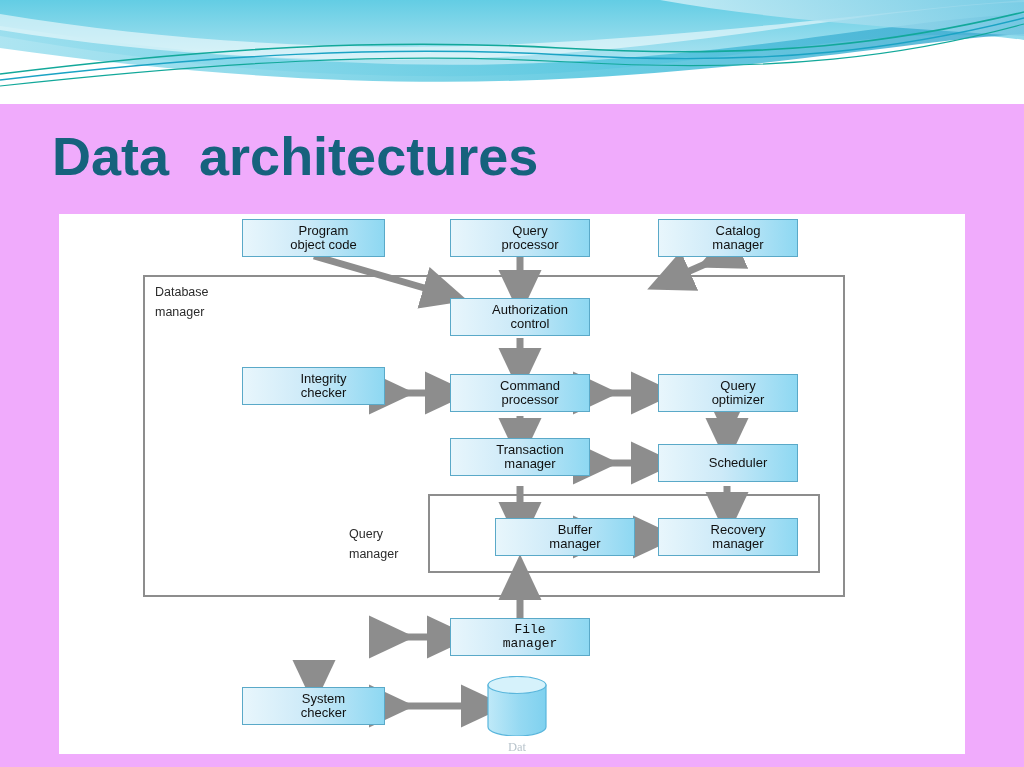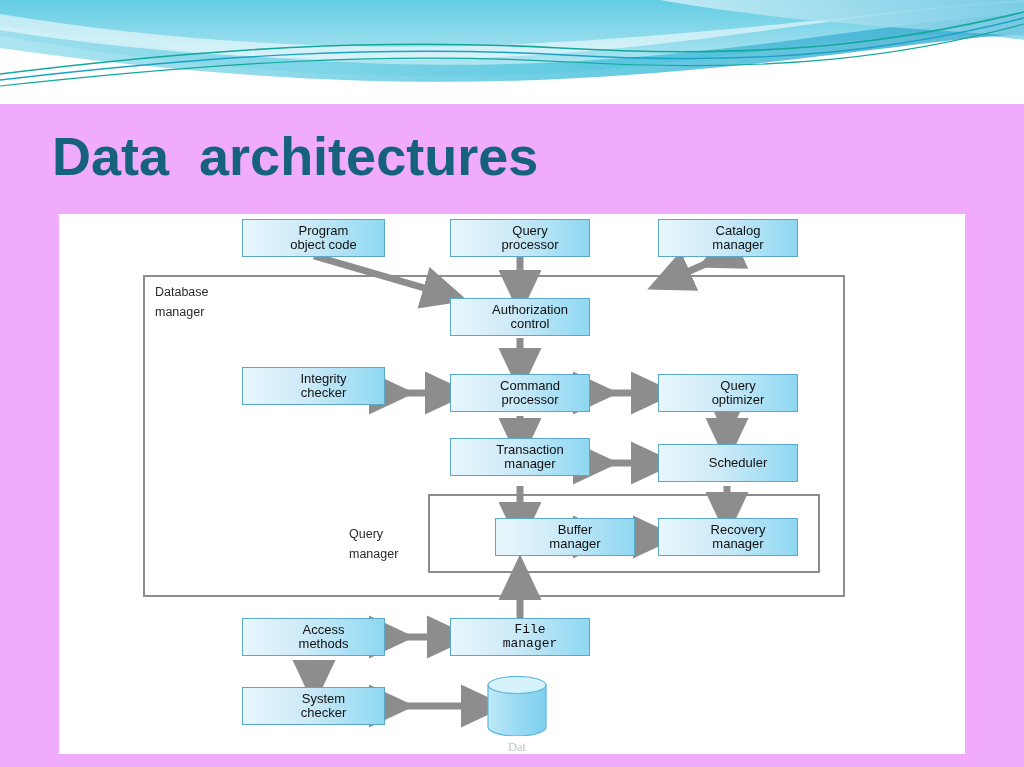--- a/index.html
+++ b/index.html
@@ -206,22 +206,20 @@
 manager</div>
 
     <div class="node" style="left:599px; top:230px; width:140px; height:38px;">Scheduler</div>
 
     <div class="node" style="left:391px; top:304px; width:140px; height:38px;margin-left:45px;">Buffer
 manager</div>
 
     <div class="node" style="left:599px; top:304px; width:140px; height:38px;">Recovery
 manager</div>
 
-    <div class="node" style="left:183px; top:404px; width:143px; height:38px;">Access
-methods</div>
 
     <div class="node" style="left:391px; top:404px; width:140px; height:38px;font-family:Liberation Mono, monospace;">File
 manager</div>
 
     <div class="node" style="left:183px; top:473px; width:143px; height:38px;">System
 checker</div>
 
     <div class="db-cyl" style="left:427px; top:462px;">
       <svg width="62" height="60" viewBox="0 0 62 60" xmlns="http://www.w3.org/2000/svg">
         <defs>

